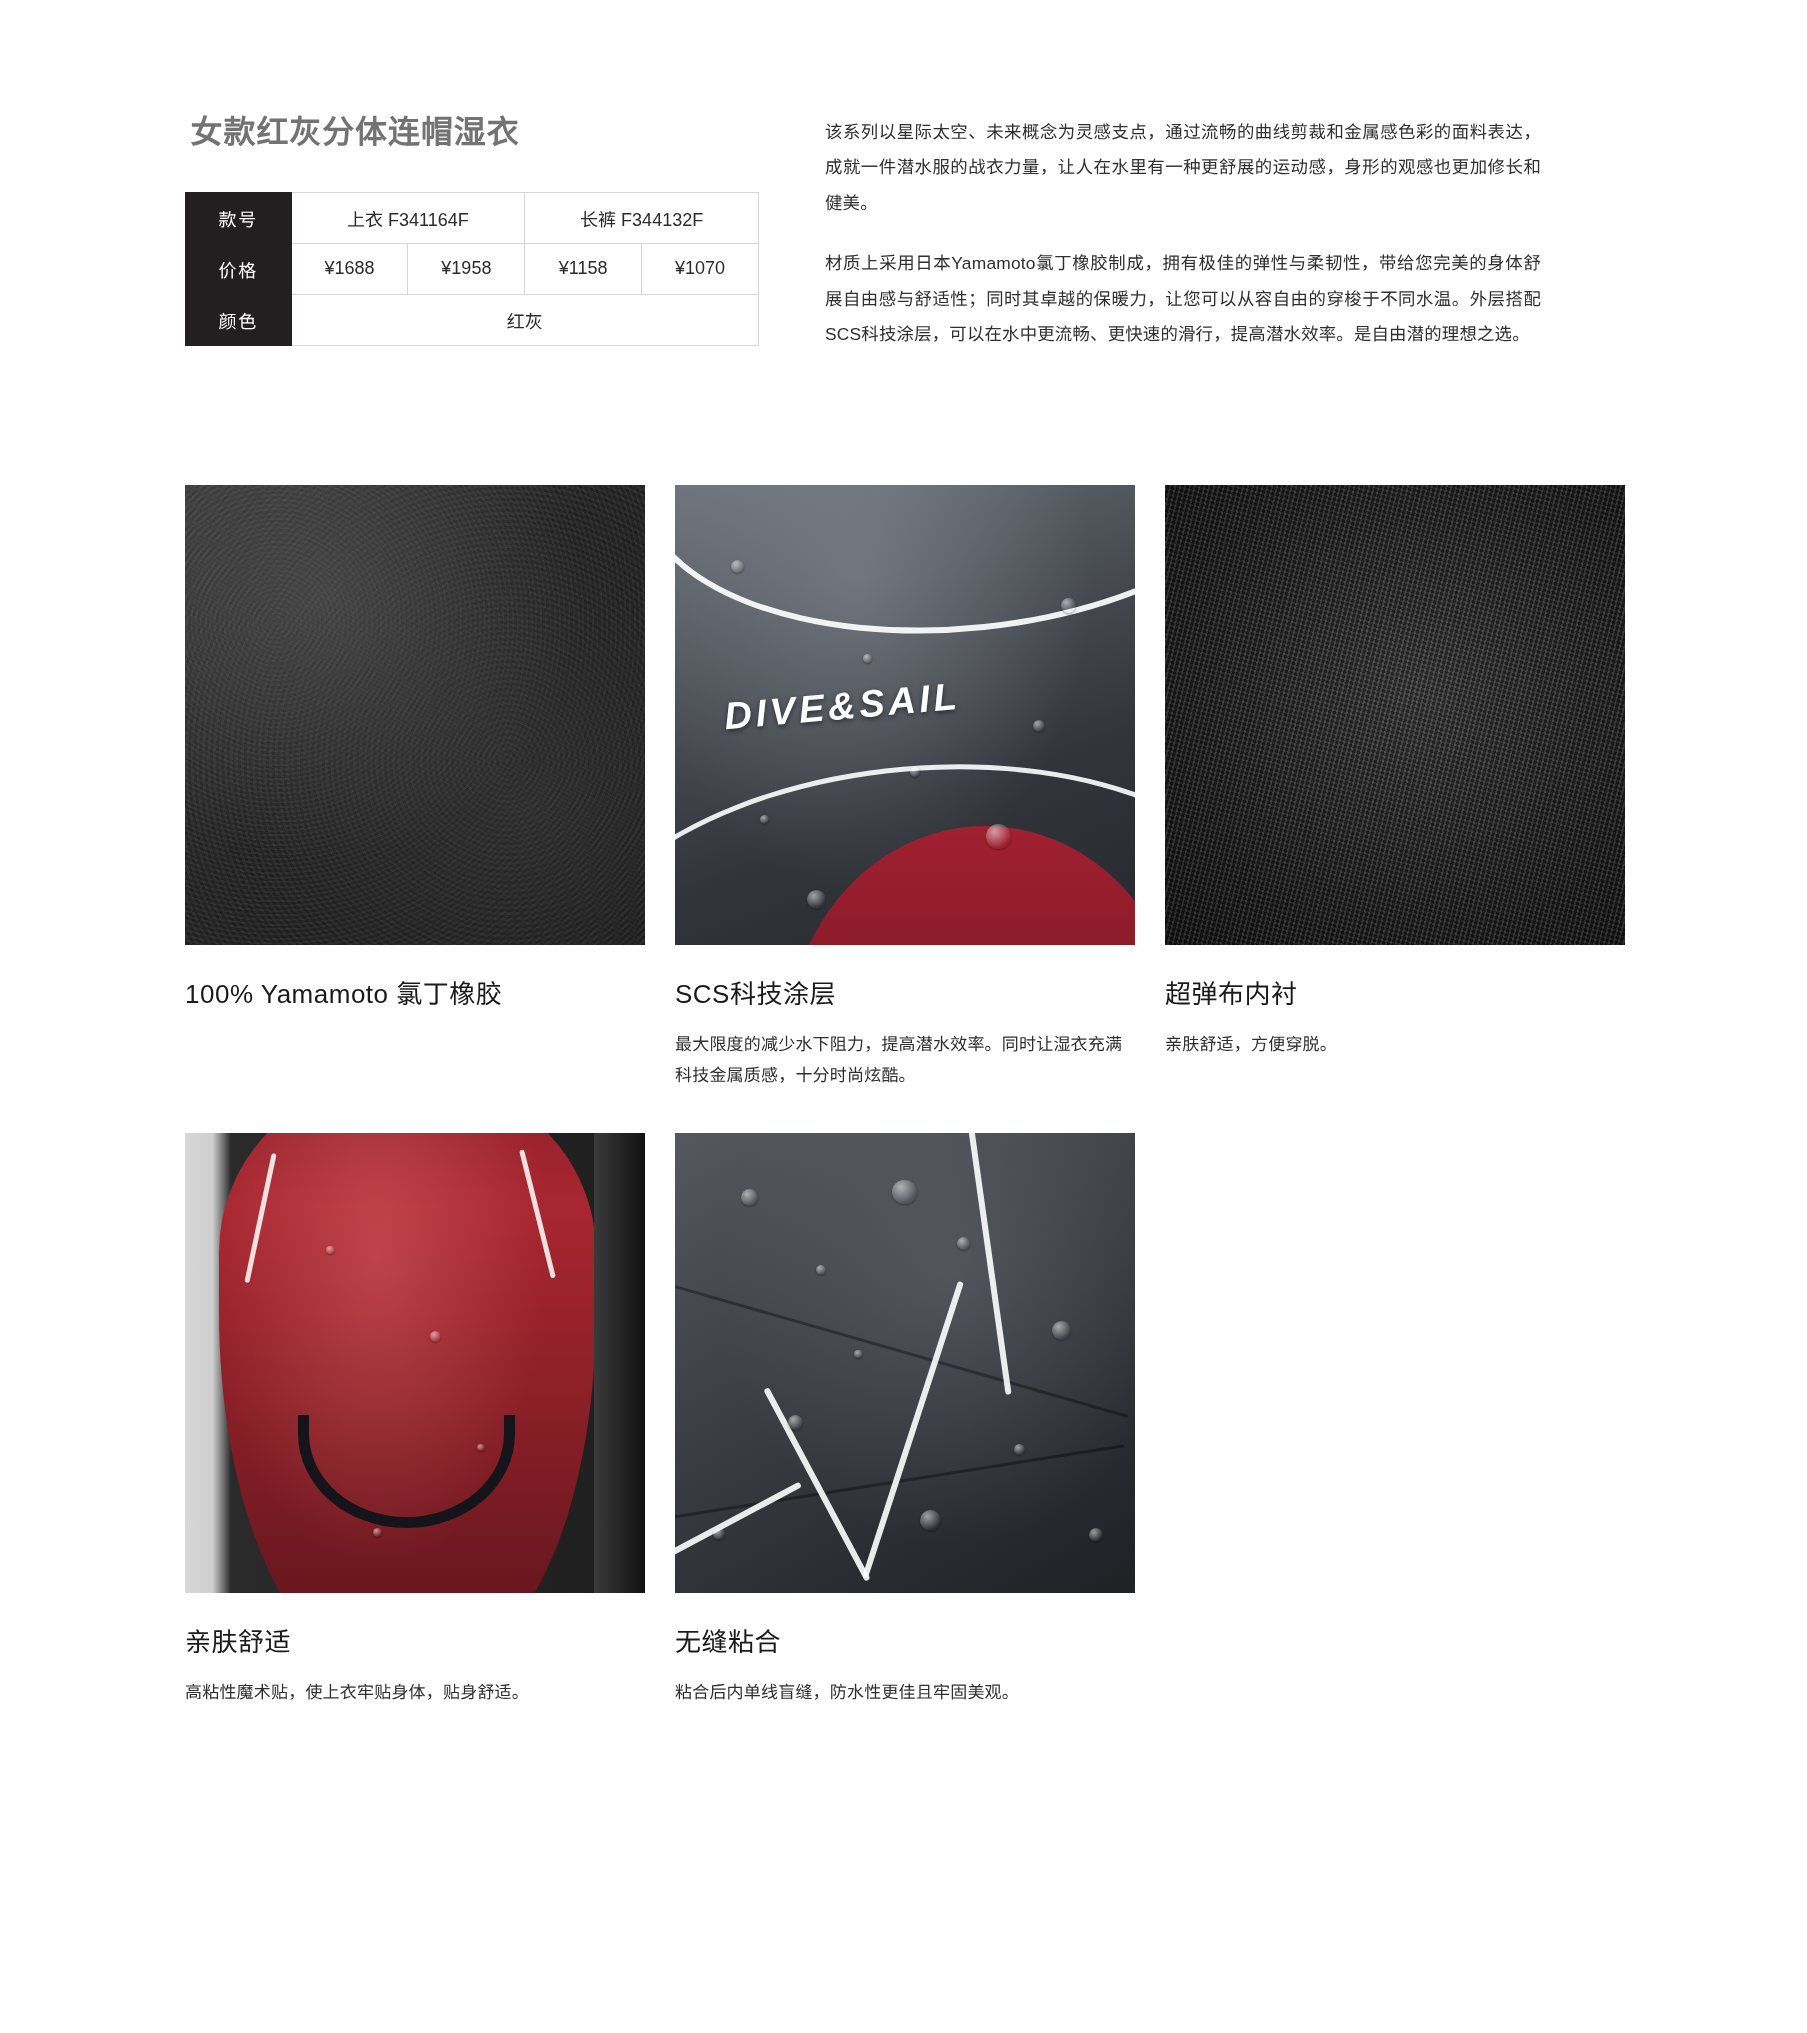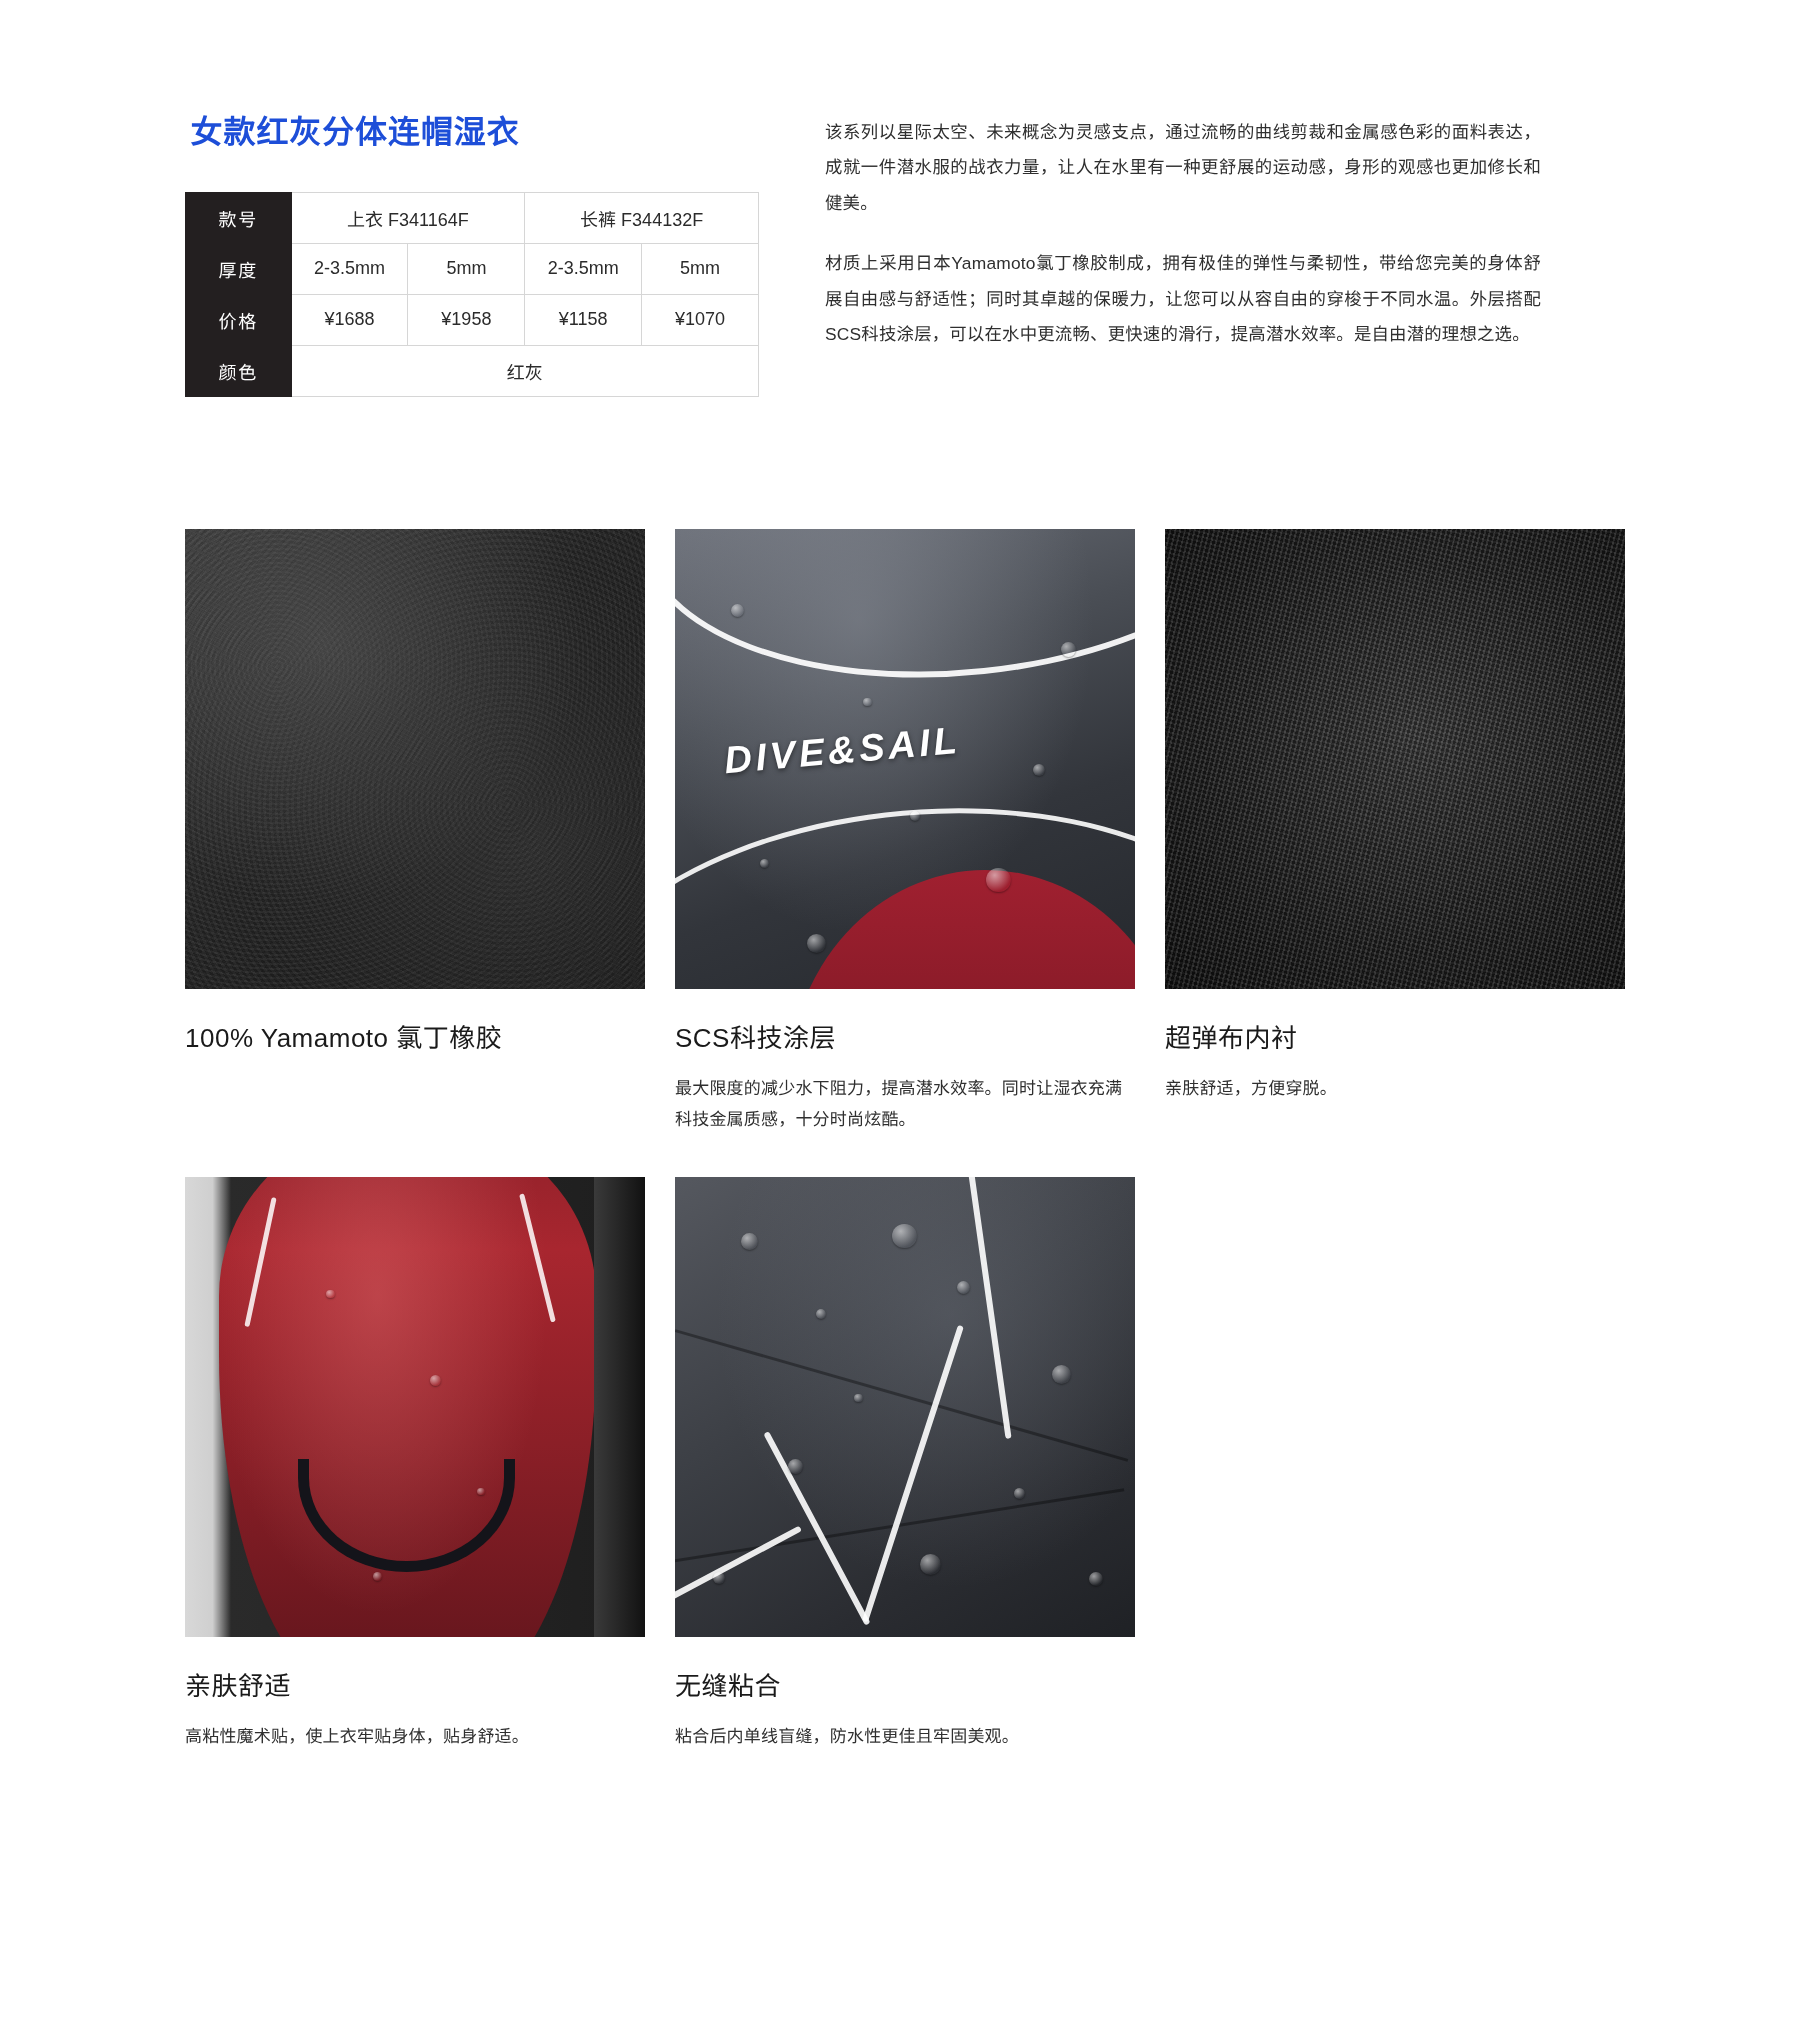--- a/index.html
+++ b/index.html
@@ -30,21 +30,21 @@
     gap: 56px;
   }
   .left-col {
     width: 584px;
     flex: 0 0 584px;
   }
   .product-title {
     font-size: 32px;
     font-weight: bold;
     letter-spacing: 0.9px;
-    color: #1d4ed8;
+    color: #737373;
     margin: 22.6px 0 41px 5.6px;
     line-height: 1.2;
   }
 
   
   .spec-table {
     border-collapse: collapse;
     width: 574px;
     table-layout: fixed;
     font-size: 18px;
@@ -279,27 +279,20 @@
 
     <div class="left-col">
       <h1 class="product-title">女款红灰分体连帽湿衣</h1>
 
       <table class="spec-table">
         <tbody>
           <tr>
             <td class="head">款号</td>
             <td class="wide" colspan="2">上衣 F341164F</td>
             <td class="wide" colspan="2">长裤 F344132F</td>
-          </tr>
-          <tr>
-            <td class="head">厚度</td>
-            <td class="cell">2-3.5mm</td>
-            <td class="cell">5mm</td>
-            <td class="cell">2-3.5mm</td>
-            <td class="cell">5mm</td>
           </tr>
           <tr>
             <td class="head">价格</td>
             <td class="cell">¥1688</td>
             <td class="cell">¥1958</td>
             <td class="cell">¥1158</td>
             <td class="cell">¥1070</td>
           </tr>
           <tr>
             <td class="head">颜色</td>

